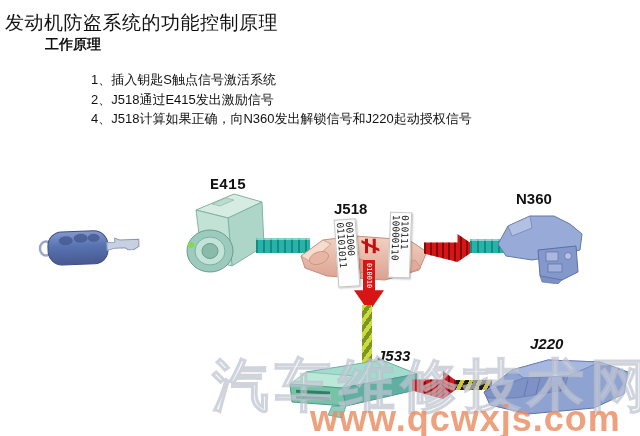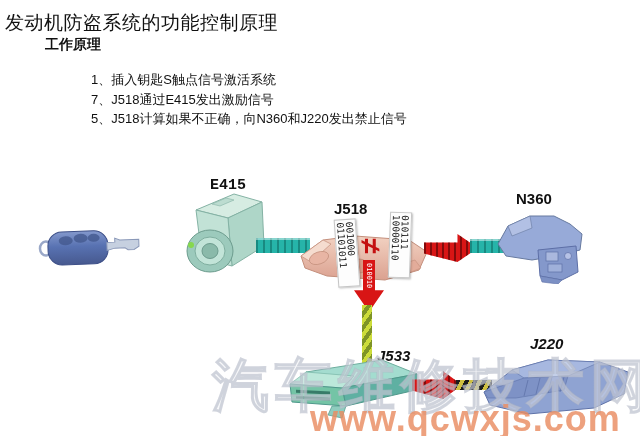--- a/index.html
+++ b/index.html
@@ -42,22 +42,22 @@
 </head>
 <body>
 
 <div class="page">
 
   <div class="abs title">发动机防盗系统的功能控制原理</div>
   <div class="abs subtitle">工作原理</div>
 
   <div class="abs principles">
     <div class="principle-line">1、插入钥匙S触点信号激活系统</div>
-    <div class="principle-line">7、J518通过E415发出激励信号</div>
-    <div class="principle-line">5、J518计算如果不正确，向N360和J220发出禁止信号</div>
+    <div class="principle-line">2、J518通过E415发出激励信号</div>
+    <div class="principle-line">4、J518计算如果正确，向N360发出解锁信号和J220起动授权信号</div>
   </div>
 
   <svg class="abs" style="left:36px;top:224px;" width="108" height="48" viewBox="0 0 108 48">
     <defs>
       <linearGradient id="gk" x1="0" y1="0" x2="0" y2="1">
         <stop offset="0" stop-color="#8398cc"></stop>
           <stop offset=".45" stop-color="#5872b2"></stop>
         <stop offset="1" stop-color="#47598f"></stop>
       </linearGradient>
     </defs>

